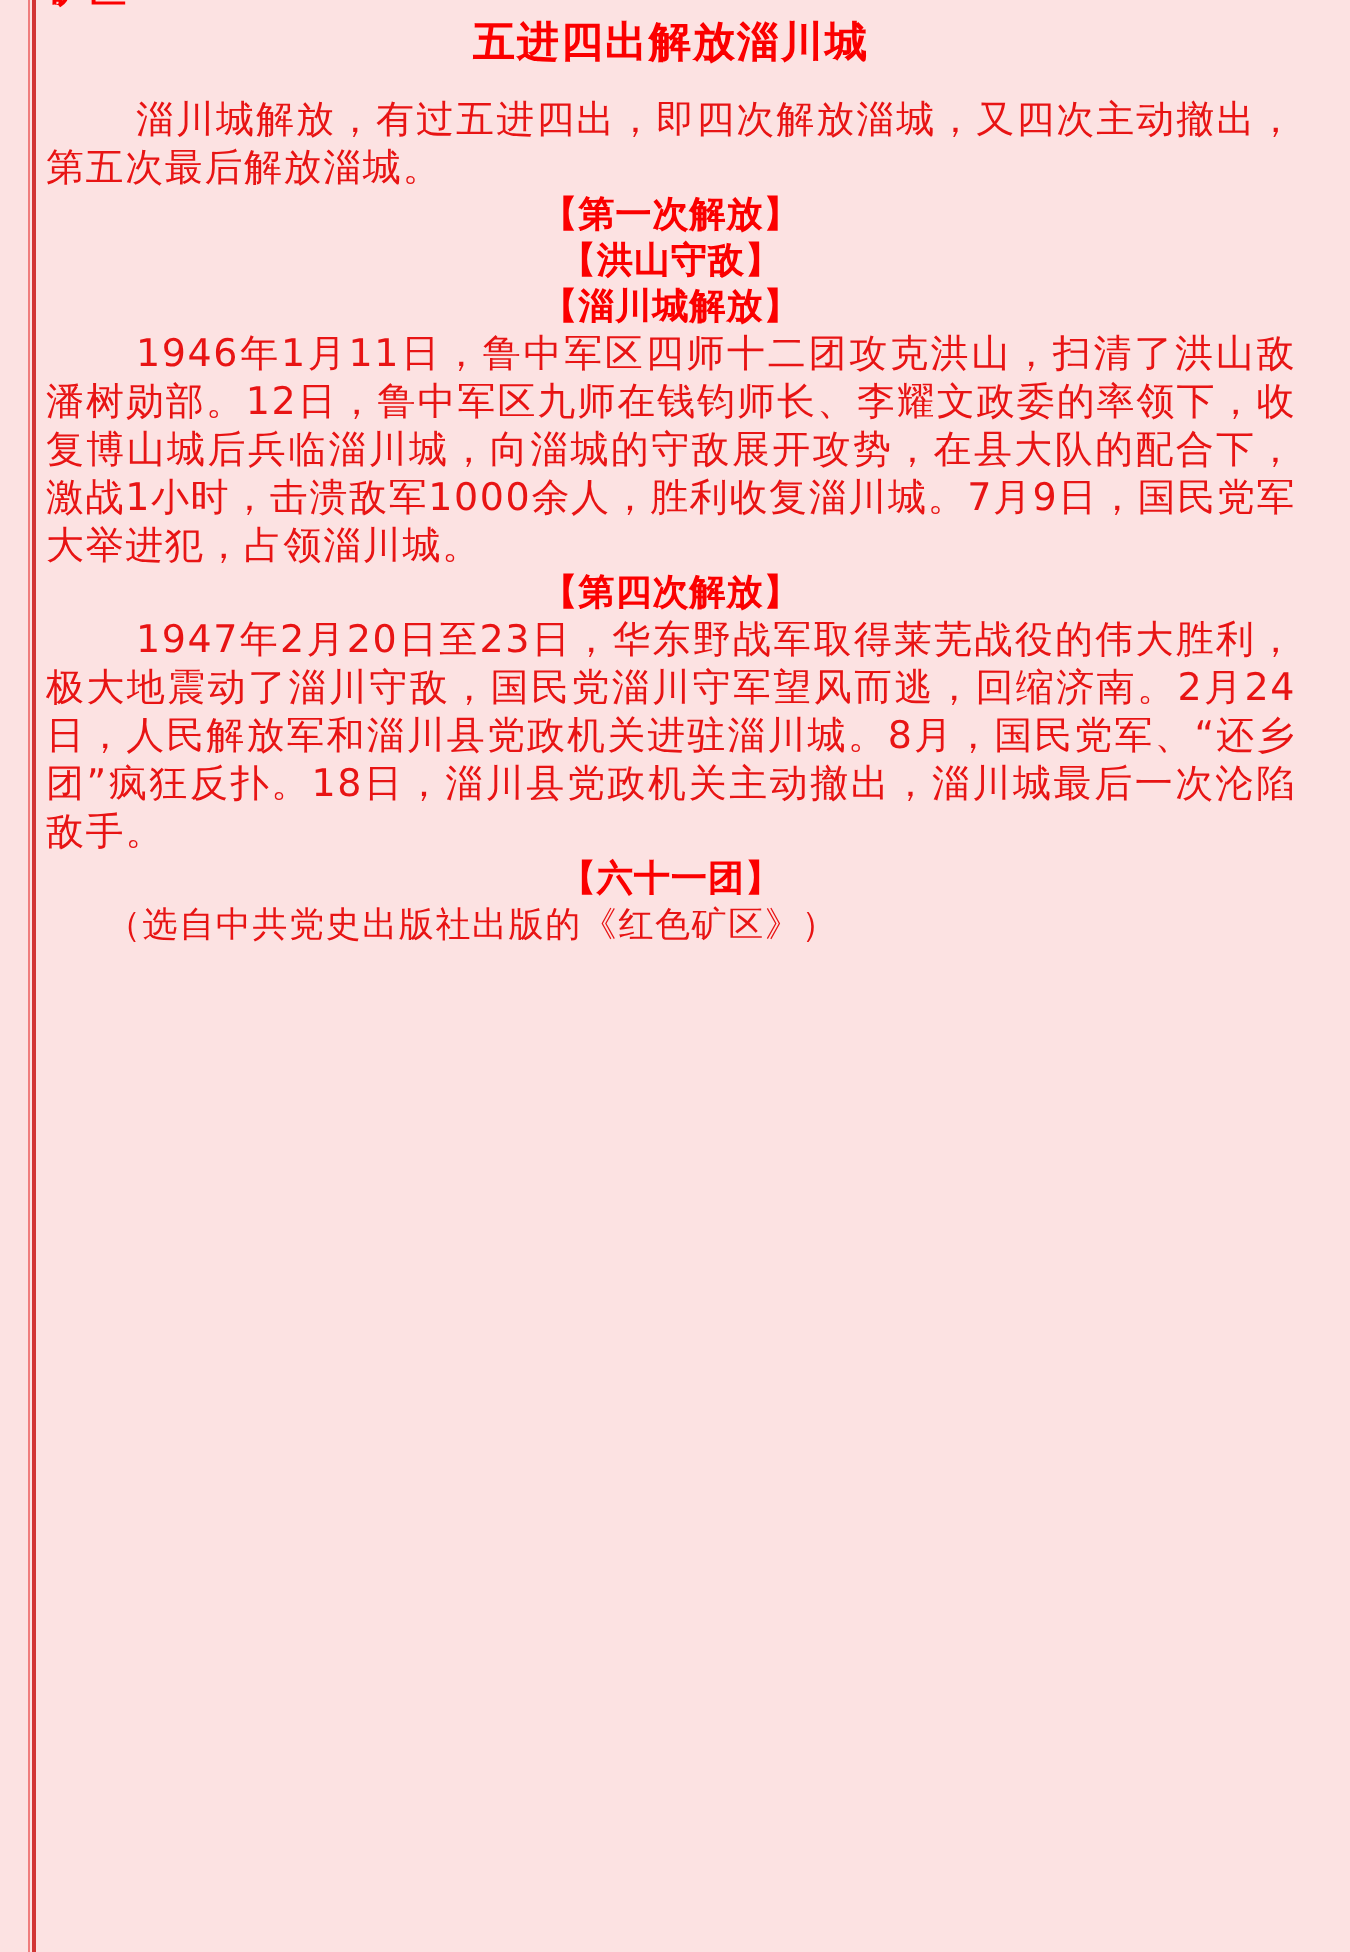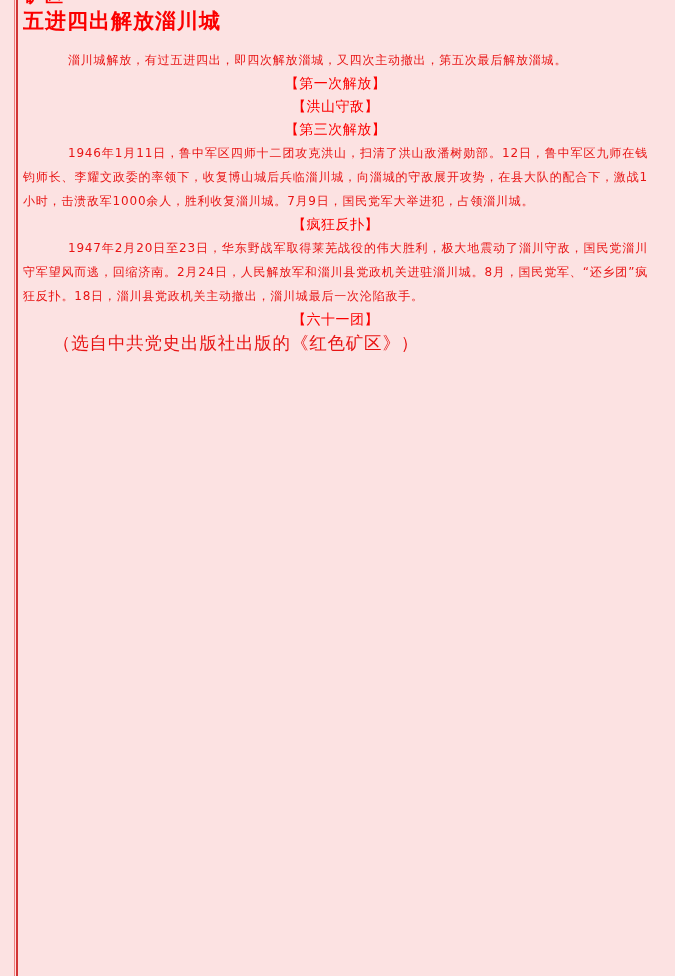--- a/index.html
+++ b/index.html
@@ -24,32 +24,33 @@
   .clipped-head {
     position: absolute; left: 24px; top: -14px;
     font-size: 18px; font-weight: bold; color: #fb0000;
     letter-spacing: 3px; line-height: 20px;
   }
   .content {
     position: absolute; left: 23px; right: 27px; top: 0;
   }
   .doc-title {
     margin: 0; padding-top: 9px; margin-bottom: 15px;
+    text-align: center;
     color: #fb0000; font-weight: bold;
     font-size: 21px; line-height: 24px; letter-spacing: 1px;
   }
   .sec-head {
     margin: 0; text-align: center;
-    color: #fb0000; font-weight: normal;
-    font-size: 14px; line-height: 23px; letter-spacing: 0.5px;
+    color: #fb0000; font-weight: bold;
+    font-size: 18px; line-height: 23px; letter-spacing: 0.5px;
   }
   .para {
     margin: 0;
     color: #e81414;
-    font-size: 12px; line-height: 24px; letter-spacing: 0.8px;
+    font-size: 19px; line-height: 24px; letter-spacing: 0.8px;
     text-align: justify;
     text-indent: 45px;
     word-break: break-all;
   }
   .source-note {
     margin: 0;
     color: #e81414;
     font-size: 17.5px; line-height: 24px; letter-spacing: 0.8px;
     padding-left: 30px;
   }
@@ -67,24 +68,24 @@
   <div class="content">
 
     <h1 class="doc-title">五进四出解放淄川城</h1>
 
     <p class="para">淄川城解放，有过五进四出，即四次解放淄城，又四次主动撤出，第五次最后解放淄城。</p>
 
     <h2 class="sec-head">【第一次解放】</h2>
 
     <h2 class="sec-head">【洪山守敌】</h2>
 
-    <h2 class="sec-head">【第三次解放】</h2>
+    <h2 class="sec-head">【淄川城解放】</h2>
     <p class="para">1946年1月11日，鲁中军区四师十二团攻克洪山，扫清了洪山敌潘树勋部。12日，鲁中军区九师在钱钧师长、李耀文政委的率领下，收复博山城后兵临淄川城，向淄城的守敌展开攻势，在县大队的配合下，激战1小时，击溃敌军1000余人，胜利收复淄川城。7月9日，国民党军大举进犯，占领淄川城。</p>
 
-    <h2 class="sec-head">【疯狂反扑】</h2>
+    <h2 class="sec-head">【第四次解放】</h2>
     <p class="para">1947年2月20日至23日，华东野战军取得莱芜战役的伟大胜利，极大地震动了淄川守敌，国民党淄川守军望风而逃，回缩济南。2月24日，人民解放军和淄川县党政机关进驻淄川城。8月，国民党军、“还乡团”疯狂反扑。18日，淄川县党政机关主动撤出，淄川城最后一次沦陷敌手。</p>
 
     <h2 class="sec-head">【六十一团】</h2>
 
     <p class="source-note">（选自中共党史出版社出版的《红色矿区》）</p>
 
   </div>
 </div>
 
 </body></html>

